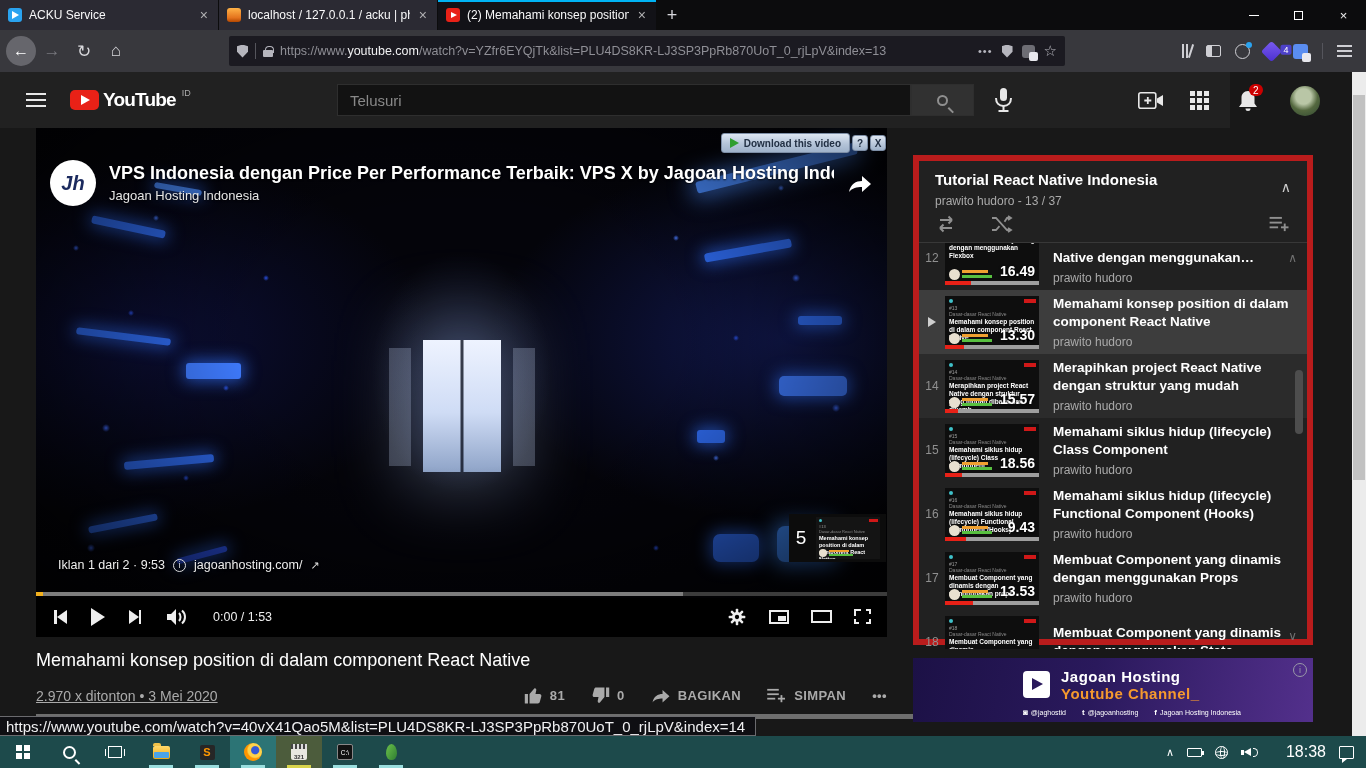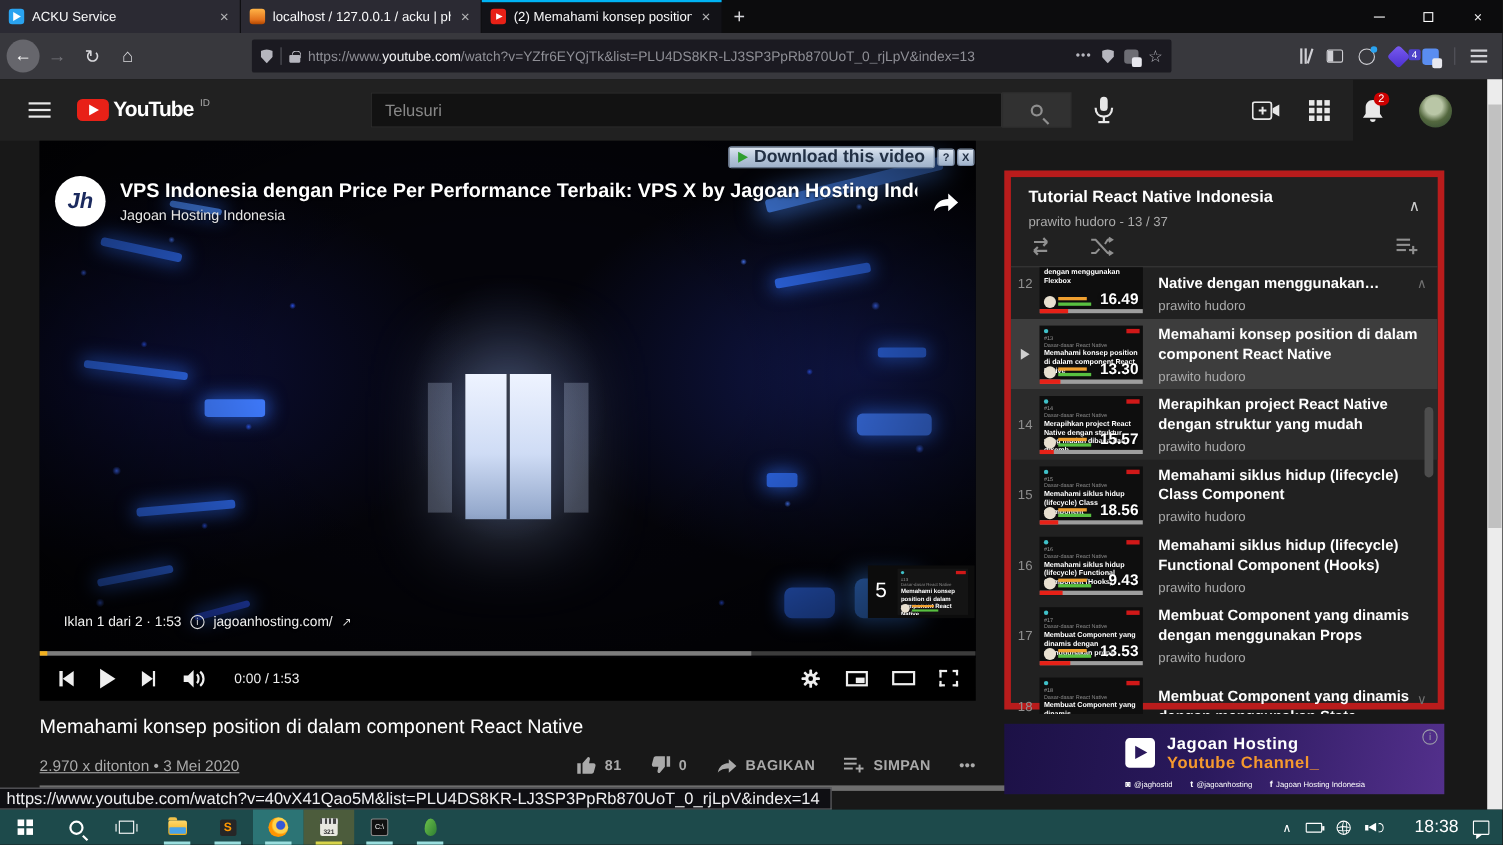--- a/index.html
+++ b/index.html
@@ -114,21 +114,21 @@
     background:linear-gradient(180deg,#eef3ff 0%,#cfdcf5 55%,#8fa4c8 100%); box-shadow:0 0 70px 18px rgba(180,205,255,0.30); }
   .door::before { content:""; position:absolute; left:50%; top:0; width:3px; height:100%; background:rgba(10,15,30,0.8); transform:translateX(-50%); }
   .door::after { content:""; position:absolute; left:-34px; top:8px; width:146px; height:118px; background:
       linear-gradient(90deg, rgba(200,215,245,0.25) 0 22px, transparent 22px calc(100% - 22px), rgba(200,215,245,0.25) calc(100% - 22px)); }
   .vignette { position:absolute; inset:0; background:radial-gradient(ellipse at 50% 45%, transparent 35%, rgba(0,0,0,0.78) 95%); }
 
   .dl-wrap { position:absolute; right:1px; top:5px; display:flex; align-items:center; gap:2px; }
   .dl-btn { height:20px; display:flex; align-items:center; gap:5px; padding:0 8px; border:1px solid #7d8ea6; border-radius:3px;
     background:linear-gradient(180deg,#dde6f2 0%,#b4c4d8 55%,#9fb2ca 100%); }
   .dl-tri { width:0; height:0; border-left:9px solid #2f9e2f; border-top:5.5px solid transparent; border-bottom:5.5px solid transparent; }
-  .dl-txt { font-size:16px; font-weight:bold; color:#223044; }
+  .dl-txt { font-size:10px; font-weight:bold; color:#223044; }
   .dl-sq { width:16px; height:16px; border:1px solid #7d8ea6; border-radius:3px; background:linear-gradient(180deg,#dde6f2,#9fb2ca); font-size:10px; font-weight:bold; color:#223044; display:flex; align-items:center; justify-content:center; }
 
   .ad-head { position:absolute; left:14px; top:32px; right:14px; display:flex; align-items:center; gap:13px; }
   .ad-avatar { width:46px; height:46px; border-radius:50%; background:#fff; color:#1b2a5e; font-weight:bold; font-style:italic; font-size:20px; display:flex; align-items:center; justify-content:center; flex:none; }
   .ad-titles { flex:1; min-width:0; }
   .ad-title { color:#fff; font-size:18px; font-weight:bold; text-shadow:0 1px 2px rgba(0,0,0,0.8); white-space:nowrap; overflow:hidden; }
   .ad-channel { color:#e6e6e6; font-size:13px; margin-top:4px; text-shadow:0 1px 2px rgba(0,0,0,0.8); }
   .share-glyph { flex:none; }
 
   .countdown { position:absolute; right:1px; top:386px; width:97px; height:48px; background:#0c0c0c; display:flex; align-items:center; gap:6px; padding:2px 3px; }
@@ -438,21 +438,21 @@
       <span class="mtag">#13</span>
       <span class="mseries">Dasar-dasar React Native</span>
       <span class="mtitle">Memahami konsep position di dalam component React Native</span>
       <span class="mav"></span>
         <span class="ml1"></span>
         <span class="ml2"></span>
     </div>
   </div>
 
   <div class="ad-meta">
-    <span>Iklan 1 dari 2 · 1:53</span>
+    <span>Iklan 1 dari 2 · 9:53</span>
     <span class="info-i">i</span>
     <span>jagoanhosting.com/</span>
     <span class="extlink">↗</span>
   </div>
 
   <div class="progress">
     <div class="buffered"></div>
     <div class="played"></div>
   </div>
 

